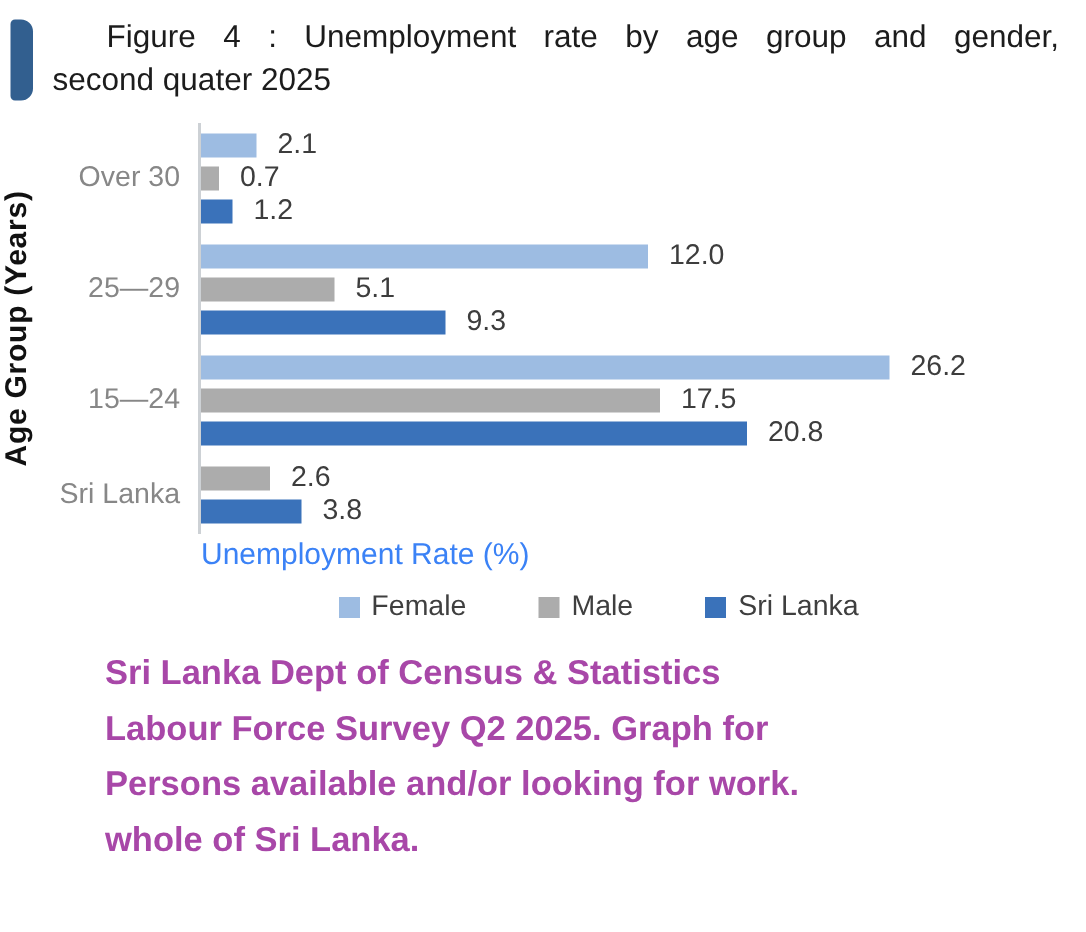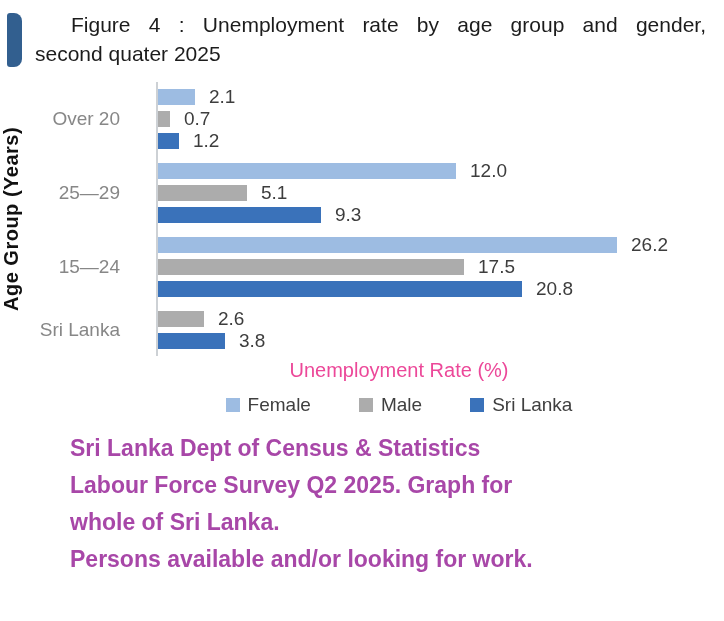--- a/index.html
+++ b/index.html
@@ -16,26 +16,26 @@
     writing-mode:vertical-rl;transform:rotate(180deg);
     width:36px;text-align:center;font-size:20px;font-weight:700;color:#111;letter-spacing:.5px;flex:none;
   }
   .plot{flex:1;}
   .group{display:flex;}
   .cat-label{
     width:96px;padding-right:12px;box-sizing:border-box;flex:none;
     display:flex;align-items:center;justify-content:flex-end;
     font-size:19px;color:#878787;white-space:nowrap;
   }
-  .bars-col{flex:1;border-left:2px solid #a3a3a3;padding:7px 0;margin-left:24px;}
+  .bars-col{flex:1;border-left:2px solid #a3a3a3;padding:7px 0;}
   .bar-row{display:flex;align-items:center;height:16px;margin-bottom:6px;}
   .bar-row:last-child{margin-bottom:0;}
   .bar{height:16px;flex:none;}
   .val{margin-left:14px;font-size:19px;color:#3d3d3d;white-space:nowrap;}
-  .x-title{margin-left:134px;width:530px;text-align:center;font-size:20px;color:#ec4899;margin-top:3px;}
+  .x-title{margin-left:134px;width:530px;font-size:20px;color:#3b82f6;margin-top:3px;}
   .legend{margin-left:134px;width:530px;display:flex;justify-content:center;gap:48px;margin-top:12px;}
   .legend-item{display:flex;align-items:center;gap:8px;font-size:19px;color:#3f3f3f;white-space:nowrap;}
   .legend-swatch{width:14px;height:14px;flex:none;}
   .source{margin:14px 0 0 70px;font-size:23px;font-weight:700;line-height:37px;}
 </style>
 </head>
 <body>
 
 <div class="page">
 
@@ -44,21 +44,21 @@
     <div class="title">
       <div class="title-line1">Figure 4 : Unemployment rate by age group and gender,</div>
       <div class="title-line2">second quater 2025</div>
     </div>
   </div>
 
   <div class="chart">
     <div class="y-title">Age Group (Years)</div>
     <div class="plot" id="plot-area">
         <div class="group">
-          <div class="cat-label">Over 20</div>
+          <div class="cat-label">Over 30</div>
           <div class="bars-col" style="border-left-color: rgb(205, 209, 213);">
             <div class="bar-row">
               <div class="bar" style="width: 37px; background: rgb(157, 188, 226);"></div>
               <span class="val">2.1</span>
             </div>
             <div class="bar-row">
               <div class="bar" style="width: 12px; background: rgb(172, 172, 172);"></div>
               <span class="val">0.7</span>
             </div>
             <div class="bar-row">
@@ -130,17 +130,17 @@
       </div>
       <div class="legend-item">
         <span class="legend-swatch" style="background: rgb(58, 114, 186);"></span>
         <span>Sri Lanka</span>
       </div>
     </div>
 
   <div class="source" id="source-note" style="color: rgb(168, 71, 168);">
       <div>Sri Lanka Dept of Census &amp; Statistics</div>
       <div>Labour Force Survey Q2 2025. Graph for</div>
+      <div>Persons available and/or looking for work.</div>
       <div>whole of Sri Lanka.</div>
-      <div>Persons available and/or looking for work.</div>
     </div>
 
 </div>
 
 </body></html>

